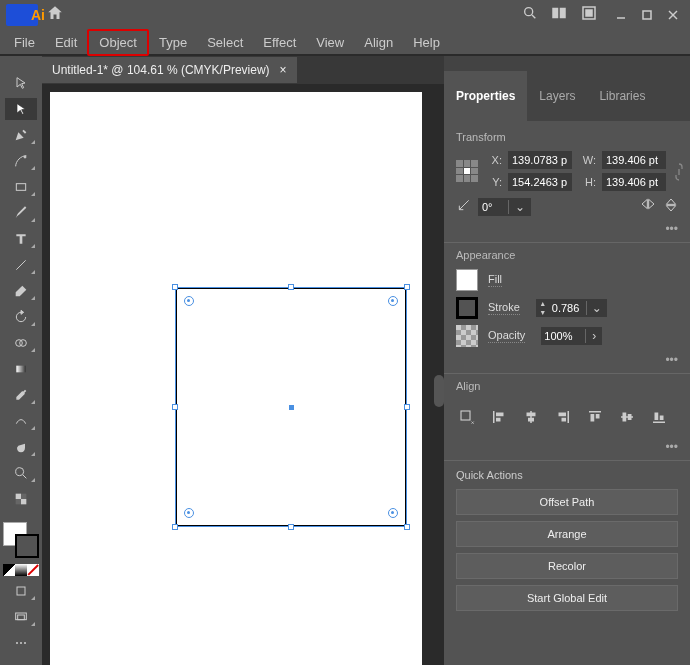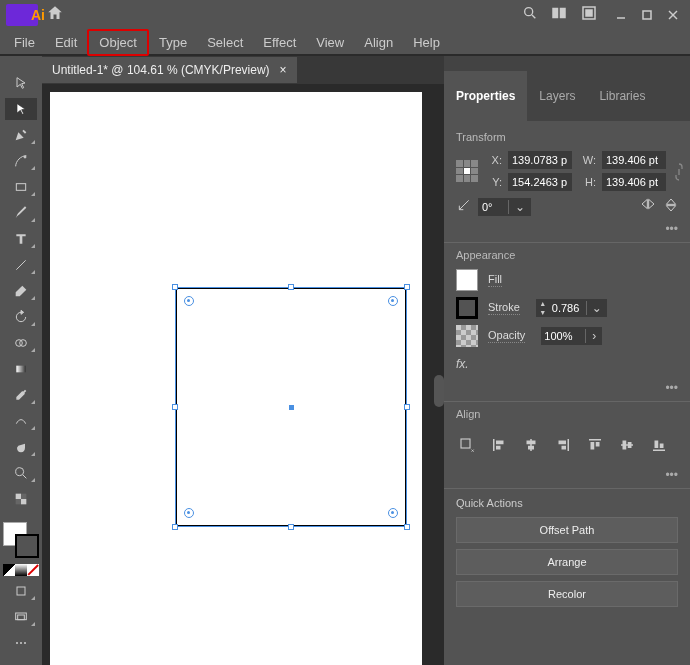--- a/index.html
+++ b/index.html
@@ -1,20 +1,20 @@
 <!DOCTYPE html>
 <html><head>
 <meta charset="utf-8">
 <style>
 * { margin: 0; padding: 0; box-sizing: border-box; font-family: Arial, sans-serif; }
 body { background: #323232; color: #ccc; width: 690px; height: 665px; overflow: hidden; position: relative; }
 
 .title-bar { height: 30px; background: #535353; display: flex; align-items: center; padding: 0 6px; justify-content: space-between; }
 .title-left { display: flex; align-items: center; gap: 8px; }
-.ai-logo { width: 24px; height: 22px; background: #6d28d9; color: #ff9a00; font-size: 14px; font-weight: bold; display: flex; align-items: center; justify-content: center; border-radius: 2px; padding-left: 32px; }
+.ai-logo { width: 24px; height: 22px; background: #1d4ed8; color: #ff9a00; font-size: 14px; font-weight: bold; display: flex; align-items: center; justify-content: center; border-radius: 2px; padding-left: 32px; }
 .home-icon { color: #ccc; }
 .title-right { display: flex; align-items: center; gap: 12px; color: #ccc; }
 .window-controls { display: flex; gap: 4px; align-items: center; }
 .win-btn { width: 22px; height: 22px; display: flex; align-items: center; justify-content: center; }
 
 .menu-bar { height: 26px; background: #535353; display: flex; align-items: center; padding: 0 4px; font-size: 13px; border-bottom: 2px solid #2a2a2a; }
 .menu-item { padding: 4px 10px; cursor: pointer; }
 .menu-item.highlighted { border: 2px solid #d00; border-radius: 2px; }
 
 .workspace { display: flex; height: calc(100% - 56px); }
@@ -408,21 +408,20 @@
         </div>
       </div>
       <div class="appear-row">
         <div class="swatch sw-opacity"></div>
         <span class="appear-label">Opacity</span>
         <div class="opacity-box">
           <input value="100%" style="">
           <div class="chev">›</div>
         </div>
       </div>
-      <div class="fx">fx.</div>
       <div class="more-dots">•••</div>
       <hr class="hr">
 
       <div class="section-title">Align</div>
       <div class="align-icons">
         <div class="align-ico">
             <svg width="18" height="18" viewBox="0 0 24 24" fill="none" stroke="#ccc" stroke-width="1.5">
               <rect x="4" y="4" width="12" height="12"></rect>
               <path d="M18 18l3 3M21 18l-3 3" stroke-width="1"></path>
             </svg>
@@ -476,15 +475,18 @@
       <div class="qa-title">Quick Actions</div>
       <div class="qa-row">
         <div class="qa-btn">Offset Path</div>
       </div>
       <div class="qa-row">
           <div class="qa-btn">Arrange</div>
         </div>
       <div class="qa-row">
           <div class="qa-btn">Recolor</div>
         </div>
+      <div class="qa-row">
+          <div class="qa-btn">Start Global Edit</div>
+        </div>
     </div>
   </div>
 </div>
 
 </body></html>

